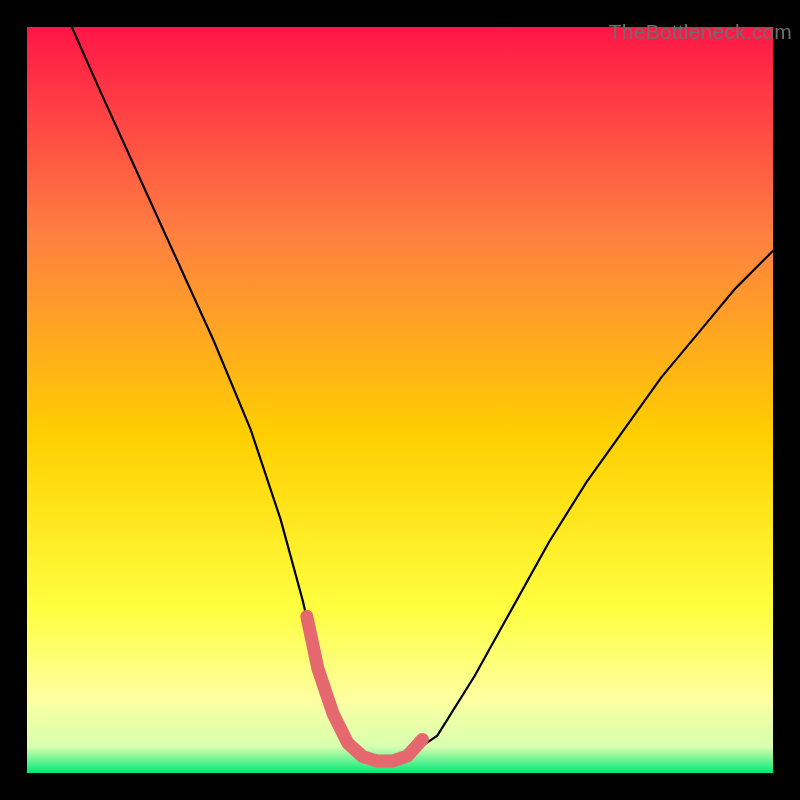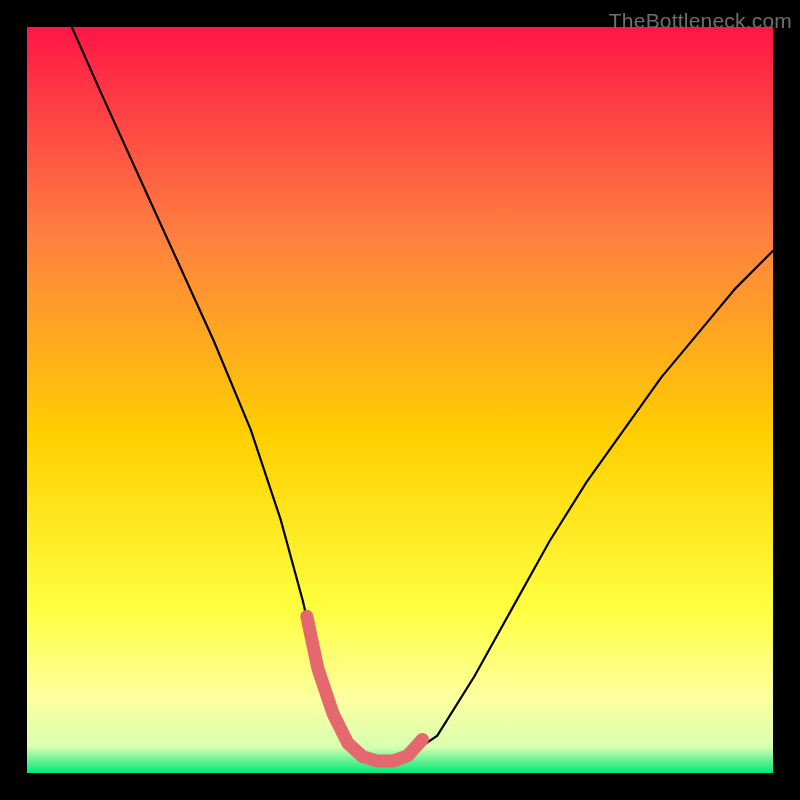--- a/index.html
+++ b/index.html
@@ -21,21 +21,21 @@
   }
   .plot-area {
     position: absolute;
     left: 0;
     top: 0;
     width: 746px;
     height: 746px;
   }
   .watermark {
     position: absolute;
-    top: 9px;
+    top: 20px;
     right: 8px;
     color: #6e6e6e;
     font-size: 21px;
     font-weight: 500;
     letter-spacing: 0.2px;
   }
 </style>
 </head>
 <body>
 

